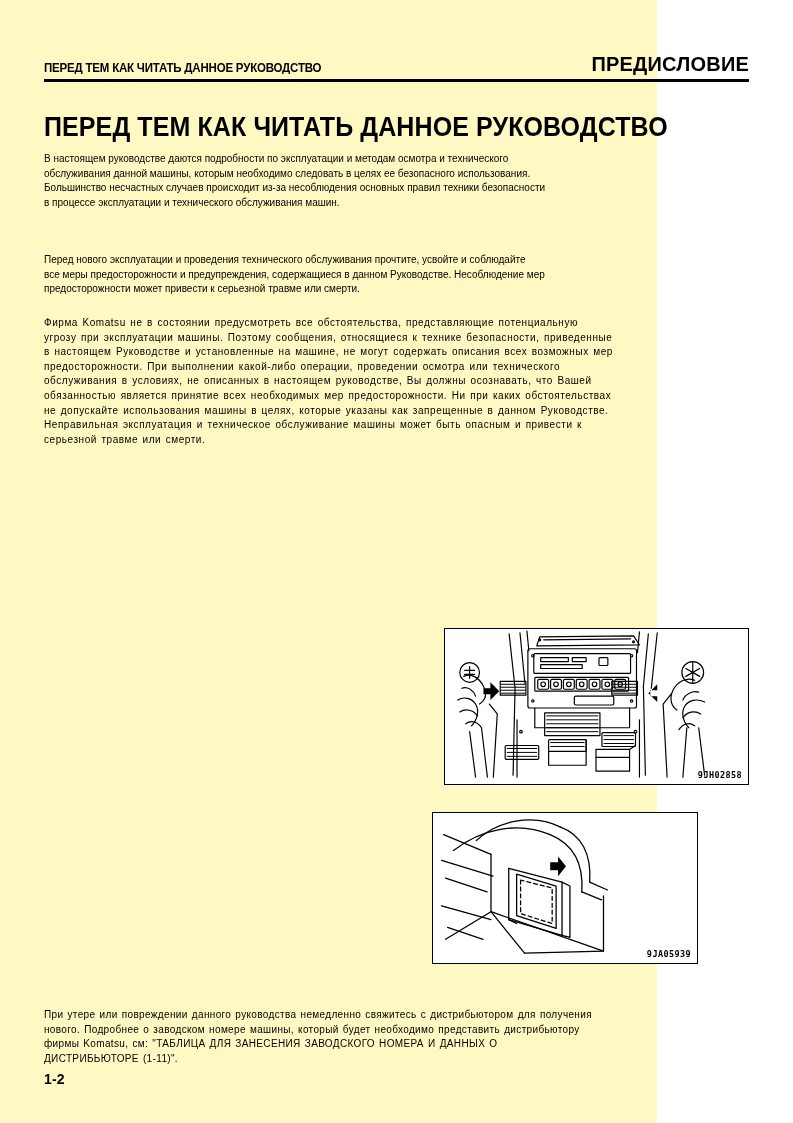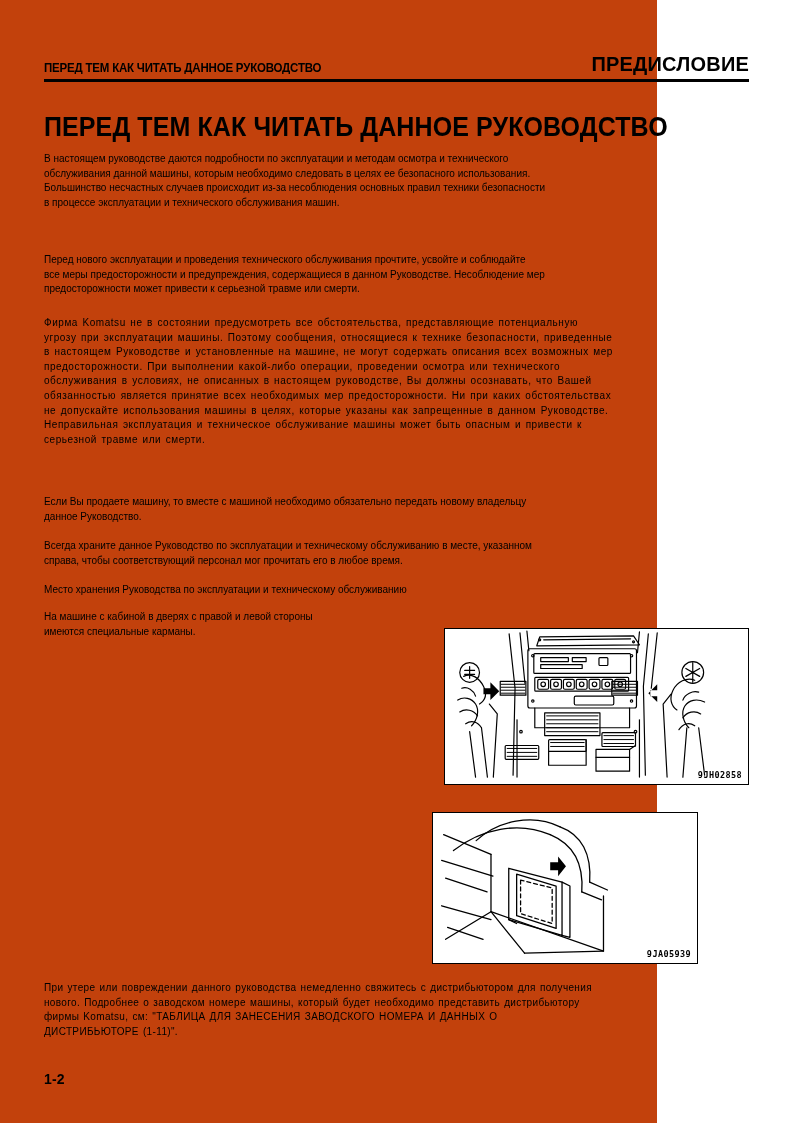--- a/index.html
+++ b/index.html
@@ -14,21 +14,21 @@
     font-family: "Liberation Sans", sans-serif;
     color: #000000;
     overflow: hidden;
   }
 
   .page {
     position: absolute;
     left: 0; top: 0;
     width: 657px;
     height: 1123px;
-    background: #c2410c;
+    background: #fef9c3;
   }
 
   
   .header {
     position: absolute;
     left: 44px;
     top: 54px;
     width: 705px;
     display: flex;
     align-items: flex-end;
@@ -82,21 +82,21 @@
     font-size: 10px;
     line-height: 14.6px;
     text-align: left;
     white-space: pre-line;
     color: #000;
   }
   .w-full { width: 706px; }
   .w-narrow { width: 390px; }
 
   .tracked { letter-spacing: 0.55px; word-spacing: 1.2px; }
-  .tracked2 { letter-spacing: 0.35px; word-spacing: 1px; }
+  .tracked2 { letter-spacing: 0.35px; word-spacing: 1px; margin-top: 27px; }
 
   
   #p1 { top: 152px; }
   #p2 { top: 253px; }
   #p3 { top: 316px; }
   #p4 { top: 495px; }
   #p5 { top: 539px; }
   #p6 { top: 583px; }
   #p7 { top: 610px; }
   #p8 { top: 797px; }
@@ -169,27 +169,20 @@
 предосторожности может привести к серьезной травме или смерти.</div>
   <div class="body-text w-full tracked" id="p3">Фирма Komatsu не в состоянии предусмотреть все обстоятельства, представляющие потенциальную
 угрозу при эксплуатации машины. Поэтому сообщения, относящиеся к технике безопасности, приведенные
 в настоящем Руководстве и установленные на машине, не могут содержать описания всех возможных мер
 предосторожности. При выполнении какой-либо операции, проведении осмотра или технического
 обслуживания в условиях, не описанных в настоящем руководстве, Вы должны осознавать, что Вашей
 обязанностью является принятие всех необходимых мер предосторожности. Ни при каких обстоятельствах
 не допускайте использования машины в целях, которые указаны как запрещенные в данном Руководстве.
 Неправильная эксплуатация и техническое обслуживание машины может быть опасным и привести к
 серьезной травме или смерти.</div>
-  <div class="body-text w-full" id="p4">Если Вы продаете машину, то вместе с машиной необходимо обязательно передать новому владельцу
-данное Руководство.</div>
-  <div class="body-text w-full" id="p5">Всегда храните данное Руководство по эксплуатации и техническому обслуживанию в месте, указанном
-справа, чтобы соответствующий персонал мог прочитать его в любое время.</div>
-  <div class="body-text w-full" id="p6">Место хранения Руководства по эксплуатации и техническому обслуживанию</div>
-  <div class="body-text w-narrow" id="p7">На машине с кабиной в дверях с правой и левой стороны
-имеются специальные карманы.</div>
   <div class="body-text w-full tracked2" id="p9">При утере или повреждении данного руководства немедленно свяжитесь с дистрибьютором для получения
 нового. Подробнее о заводском номере машины, который будет необходимо представить дистрибьютору
 фирмы Komatsu, см: "ТАБЛИЦА ДЛЯ ЗАНЕСЕНИЯ ЗАВОДСКОГО НОМЕРА И ДАННЫХ О
 ДИСТРИБЬЮТОРЕ (1-11)".</div>
 
 
   <div class="figure" id="fig1">
     <svg viewBox="0 0 305 157" xmlns="http://www.w3.org/2000/svg">
       <g fill="none" stroke="#000" stroke-width="1.2" stroke-linecap="round" stroke-linejoin="round">
 

